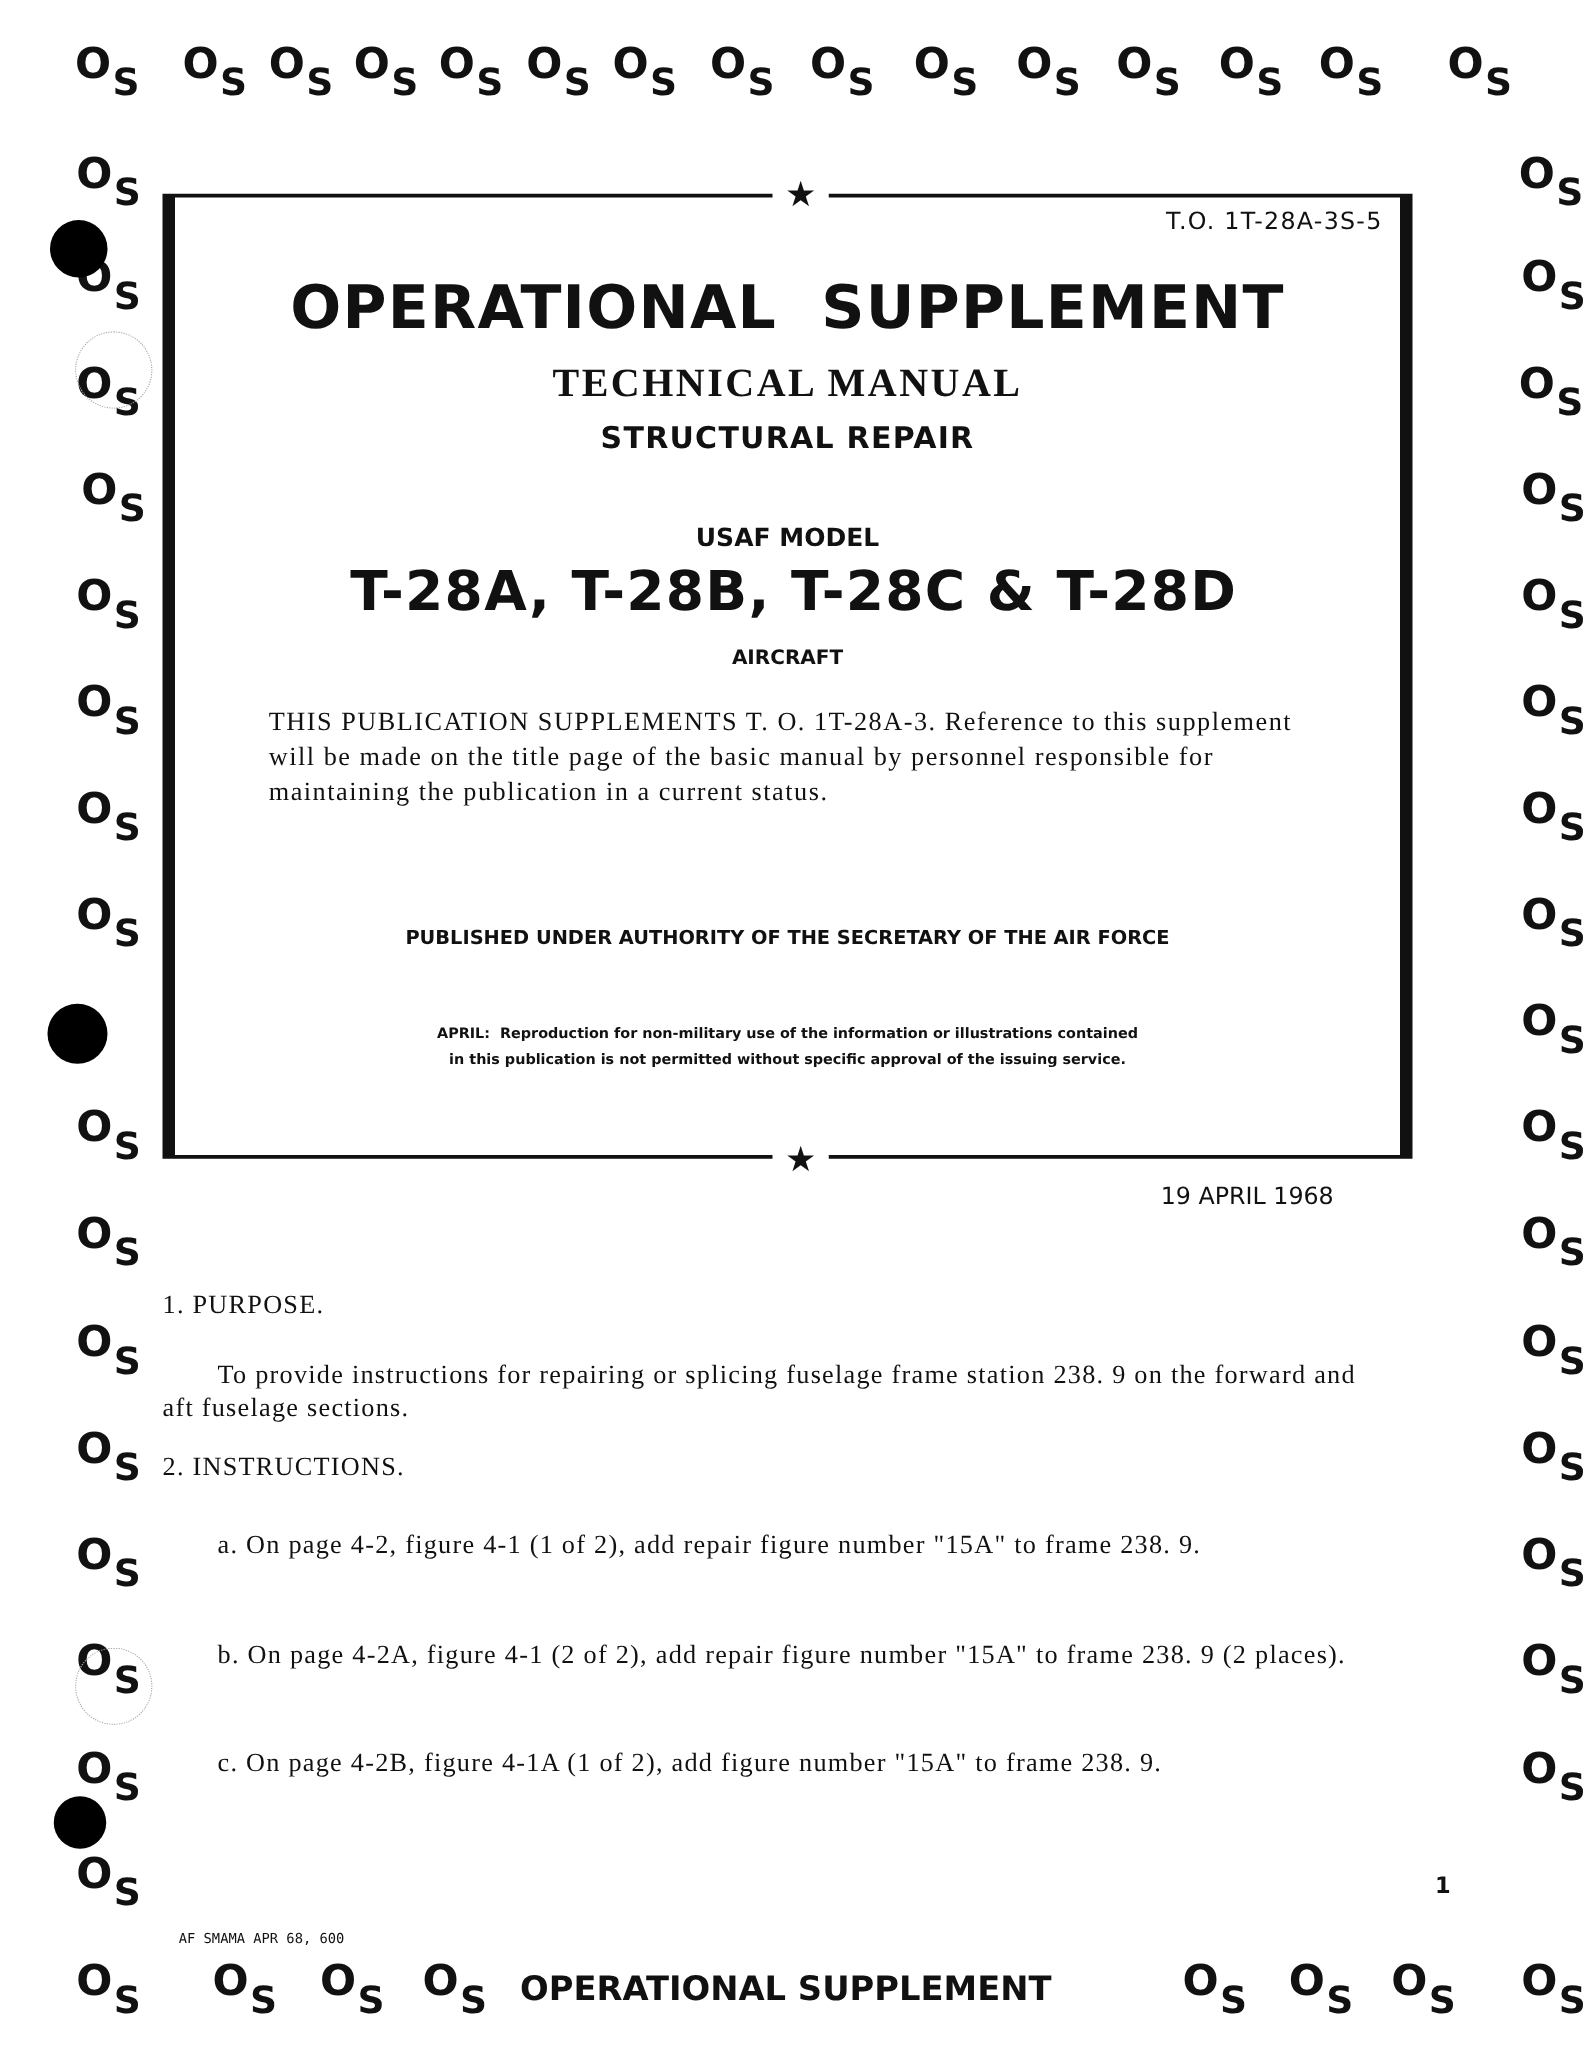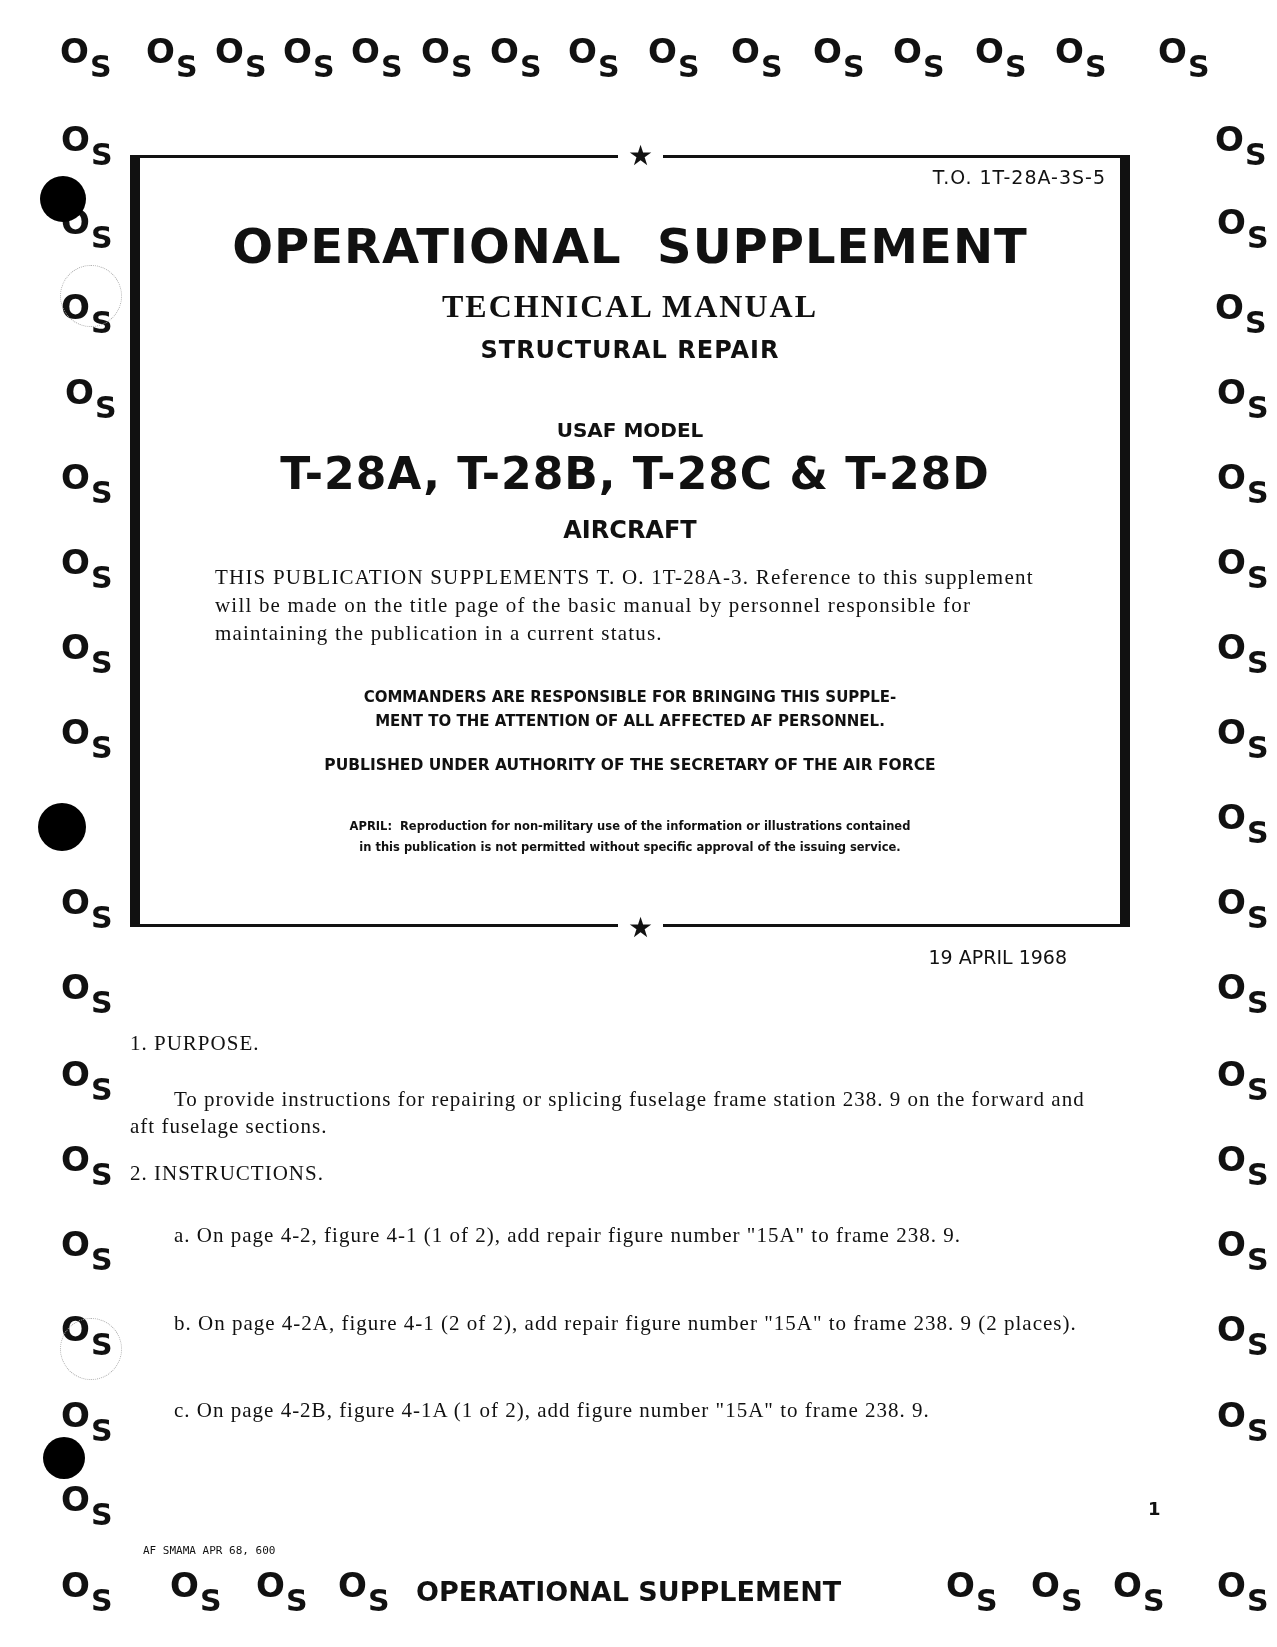--- a/index.html
+++ b/index.html
@@ -47,27 +47,27 @@
 
   .to-number {
     position: absolute; right: 14px; top: 8px;
     font-family: "DejaVu Sans", sans-serif; font-size: 19px; letter-spacing: 1px;
   }
   .title-main { top: 60px; font-size: 48px; letter-spacing: 1px; }
   .title-sub { top: 130px; font-size: 32px; font-family: "Liberation Serif", serif; font-weight: bold; letter-spacing: 2px; }
   .title-sub2 { top: 178px; font-size: 24px; letter-spacing: 1px; }
   .model-label { top: 260px; font-size: 20px; }
   .model-name { top: 290px; font-size: 44px; letter-spacing: 1px; margin-left: 10px; }
-  .aircraft { top: 358px; font-size: 24px; }
+  .aircraft { top: 358px; font-size: 16px; }
   .supp-text {
     position: absolute; left: 75px; width: 840px; top: 405px;
     font-size: 21px; line-height: 28px; letter-spacing: 1.2px;
   }
   .commanders { top: 527px; font-size: 15px; line-height: 24px; }
-  .published { top: 598px; font-size: 15.5px; }
+  .published { top: 583px; font-size: 15.5px; }
   .notice { top: 658px; font-size: 11.5px; line-height: 21px; }
 
   .date {
     position: absolute; right: 210px; top: 946px;
     font-family: "DejaVu Sans", sans-serif; font-size: 19px;
   }
   .body-text {
     position: absolute; left: 130px; width: 960px;
     font-size: 21px; line-height: 27px; letter-spacing: 1px;
   }
@@ -169,24 +169,20 @@
   <div class="center title-main sans-bold" style="white-space:pre">OPERATIONAL  SUPPLEMENT</div>
   <div class="center title-sub">TECHNICAL MANUAL</div>
   <div class="center title-sub2 sans-bold">STRUCTURAL REPAIR</div>
 
   <div class="center model-label sans-bold">USAF MODEL</div>
   <div class="center model-name sans-bold">T-28A, T-28B, T-28C &amp; T-28D</div>
   <div class="center aircraft sans-bold">AIRCRAFT</div>
 
   <div class="supp-text">THIS PUBLICATION SUPPLEMENTS T. O. 1T-28A-3.  Reference to this supplement will be made on the title page of the basic manual by personnel responsible for maintaining the publication in a current status.</div>
 
-  <div class="center commanders sans-bold">
-    <div>COMMANDERS ARE RESPONSIBLE FOR BRINGING THIS SUPPLE-</div>
-    <div>MENT TO THE ATTENTION OF ALL AFFECTED AF PERSONNEL.</div>
-  </div>
   <div class="center published sans-bold">PUBLISHED UNDER AUTHORITY OF THE SECRETARY OF THE AIR FORCE</div>
 
   <div class="center notice sans-bold">
     <div style="white-space:pre">APRIL:  Reproduction for non-military use of the information or illustrations contained</div>
     <div>in this publication is not permitted without specific approval of the issuing service.</div>
   </div>
 </div>
 
 <div class="date">19 APRIL 1968</div>
 

